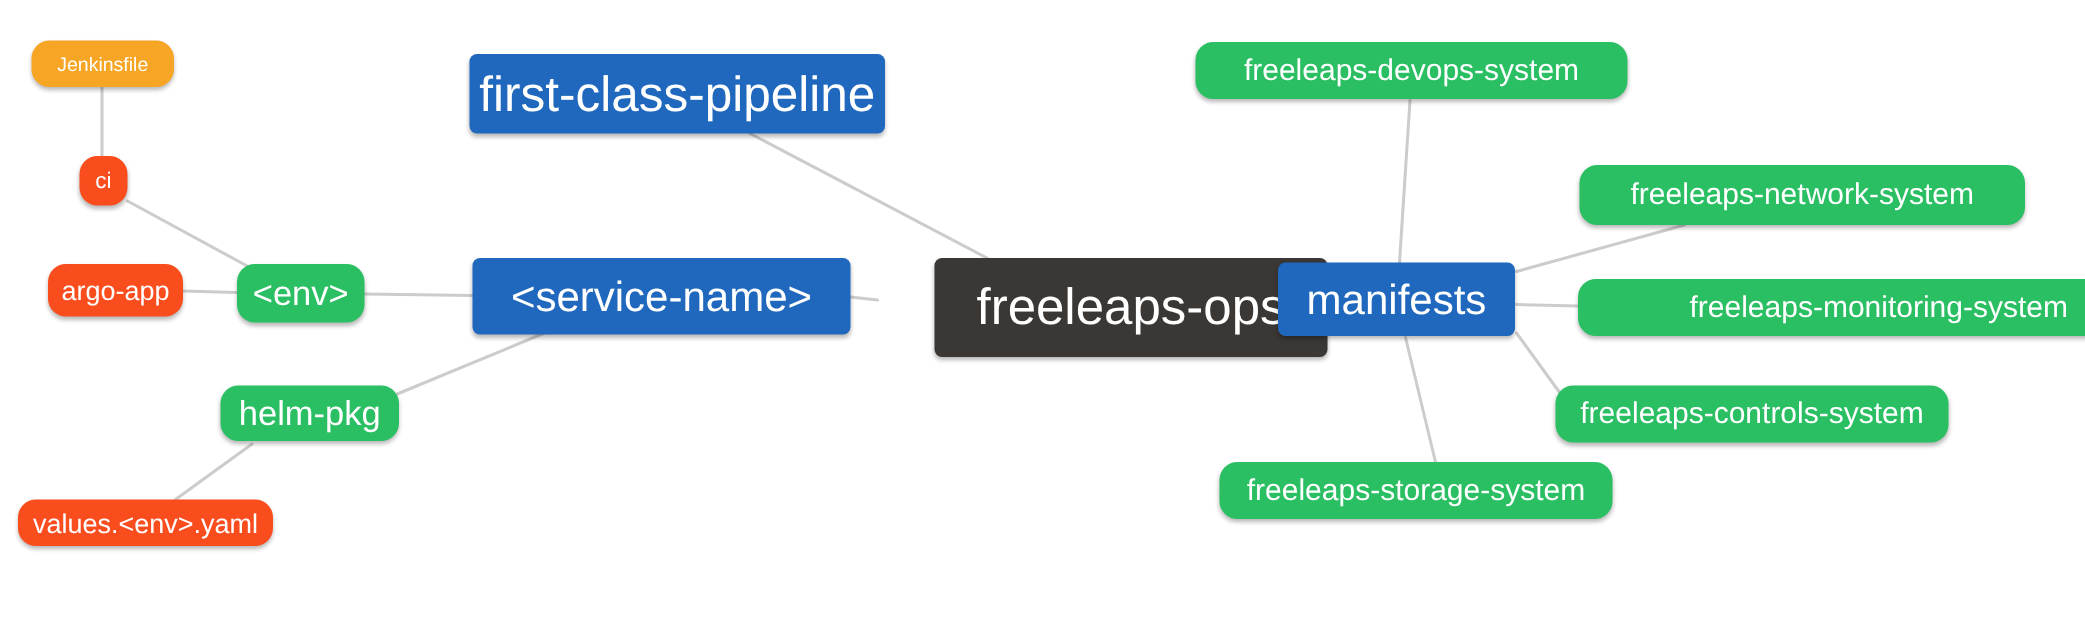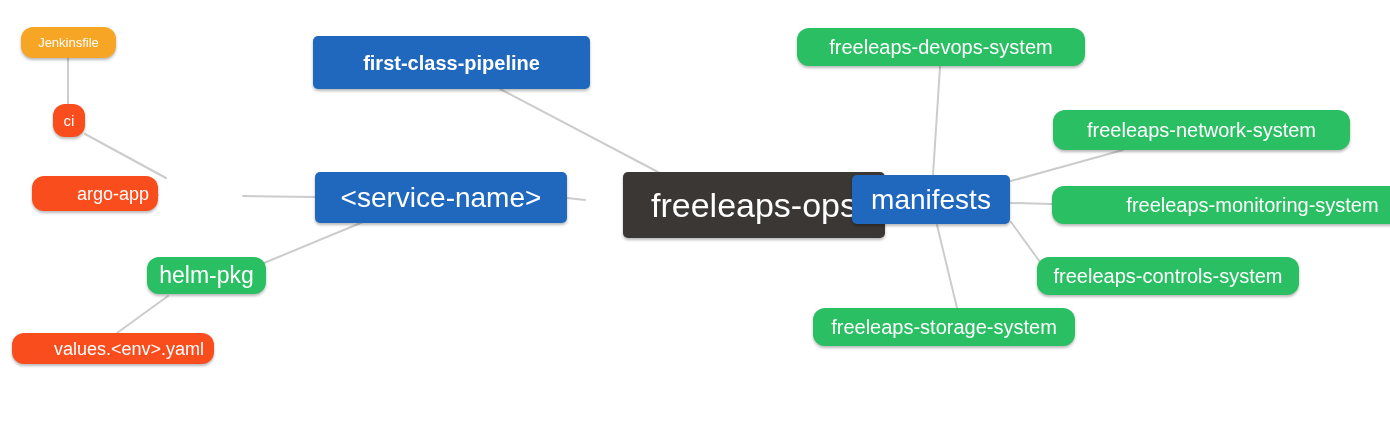--- a/index.html
+++ b/index.html
@@ -66,28 +66,29 @@
     <line x1="1011" y1="181" x2="1123" y2="150"></line>
     <line x1="1011" y1="203" x2="1052" y2="204"></line>
     <line x1="1011" y1="222" x2="1040" y2="262"></line>
     <line x1="937" y1="225" x2="957" y2="308"></line>
   </svg>
 
   <div class="node bg-orange" style="left:21px;  top:27px;  width:95px;  height:31px; font-size:13px;">Jenkinsfile</div>
 
   <div class="node bg-red" style="left:53px;  top:104px; width:32px;  height:33px; font-size:15px;">ci</div>
 
-  <div class="node bg-red" style="left:32px;  top:176px; width:90px;  height:35px; font-size:18px;padding-left:36px;">argo-app</div>
+  <div class="node bg-red" style="left:32px;  top:176px; width:90px;  height:35px; font-size:18px;">argo-app</div>
 
+  <div class="node bg-green" style="left:158px; top:176px; width:85px;  height:39px; font-size:23px;">&lt;env&gt;</div>
 
   <div class="node bg-green" style="left:147px; top:257px; width:119px; height:37px; font-size:23px;">helm-pkg</div>
 
-  <div class="node bg-red" style="left:12px;  top:333px; width:170px; height:31px; font-size:18px;padding-left:32px;">values.&lt;env&gt;.yaml</div>
+  <div class="node bg-red" style="left:12px;  top:333px; width:170px; height:31px; font-size:18px;">values.&lt;env&gt;.yaml</div>
 
-  <div class="node bg-blue big" style="left:313px; top:36px;  width:277px; height:53px; font-size:20px;font-weight:bold;">first-class-pipeline</div>
+  <div class="node bg-blue big" style="left:313px; top:36px;  width:277px; height:53px; font-size:33px;">first-class-pipeline</div>
 
   <div class="node bg-blue big" style="left:315px; top:172px; width:252px; height:51px; font-size:28px;">&lt;service-name&gt;</div>
 
   <div class="node bg-dark big" style="left:585px; top:172px; width:262px; height:66px; font-size:34px;">freeleaps-ops</div>
 
   <div class="node bg-blue big" style="left:852px; top:175px; width:158px; height:49px; font-size:28px;">manifests</div>
 
   <div class="node bg-green" style="left:797px;  top:28px;  width:288px; height:38px; font-size:20px;">freeleaps-devops-system</div>
 
   <div class="node bg-green" style="left:1053px; top:110px; width:297px; height:40px; font-size:20px;">freeleaps-network-system</div>

